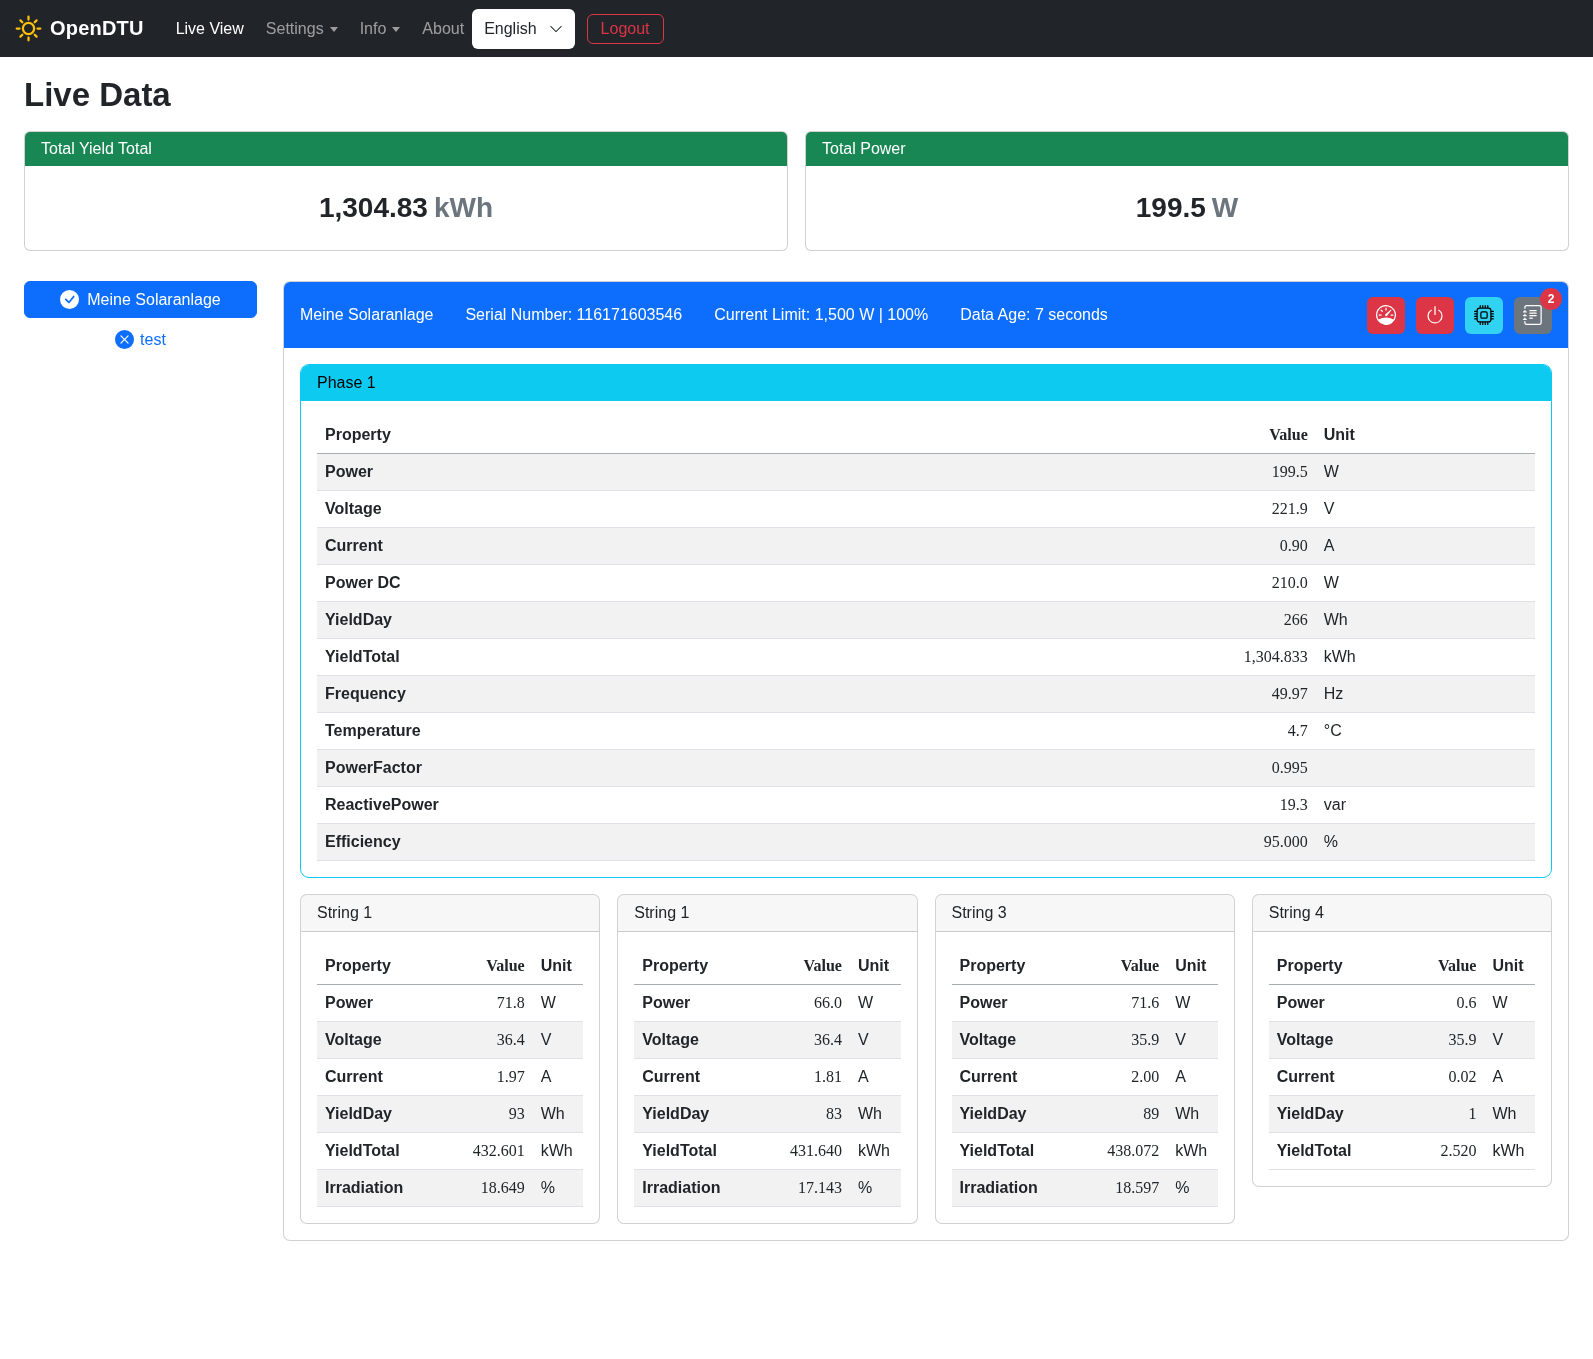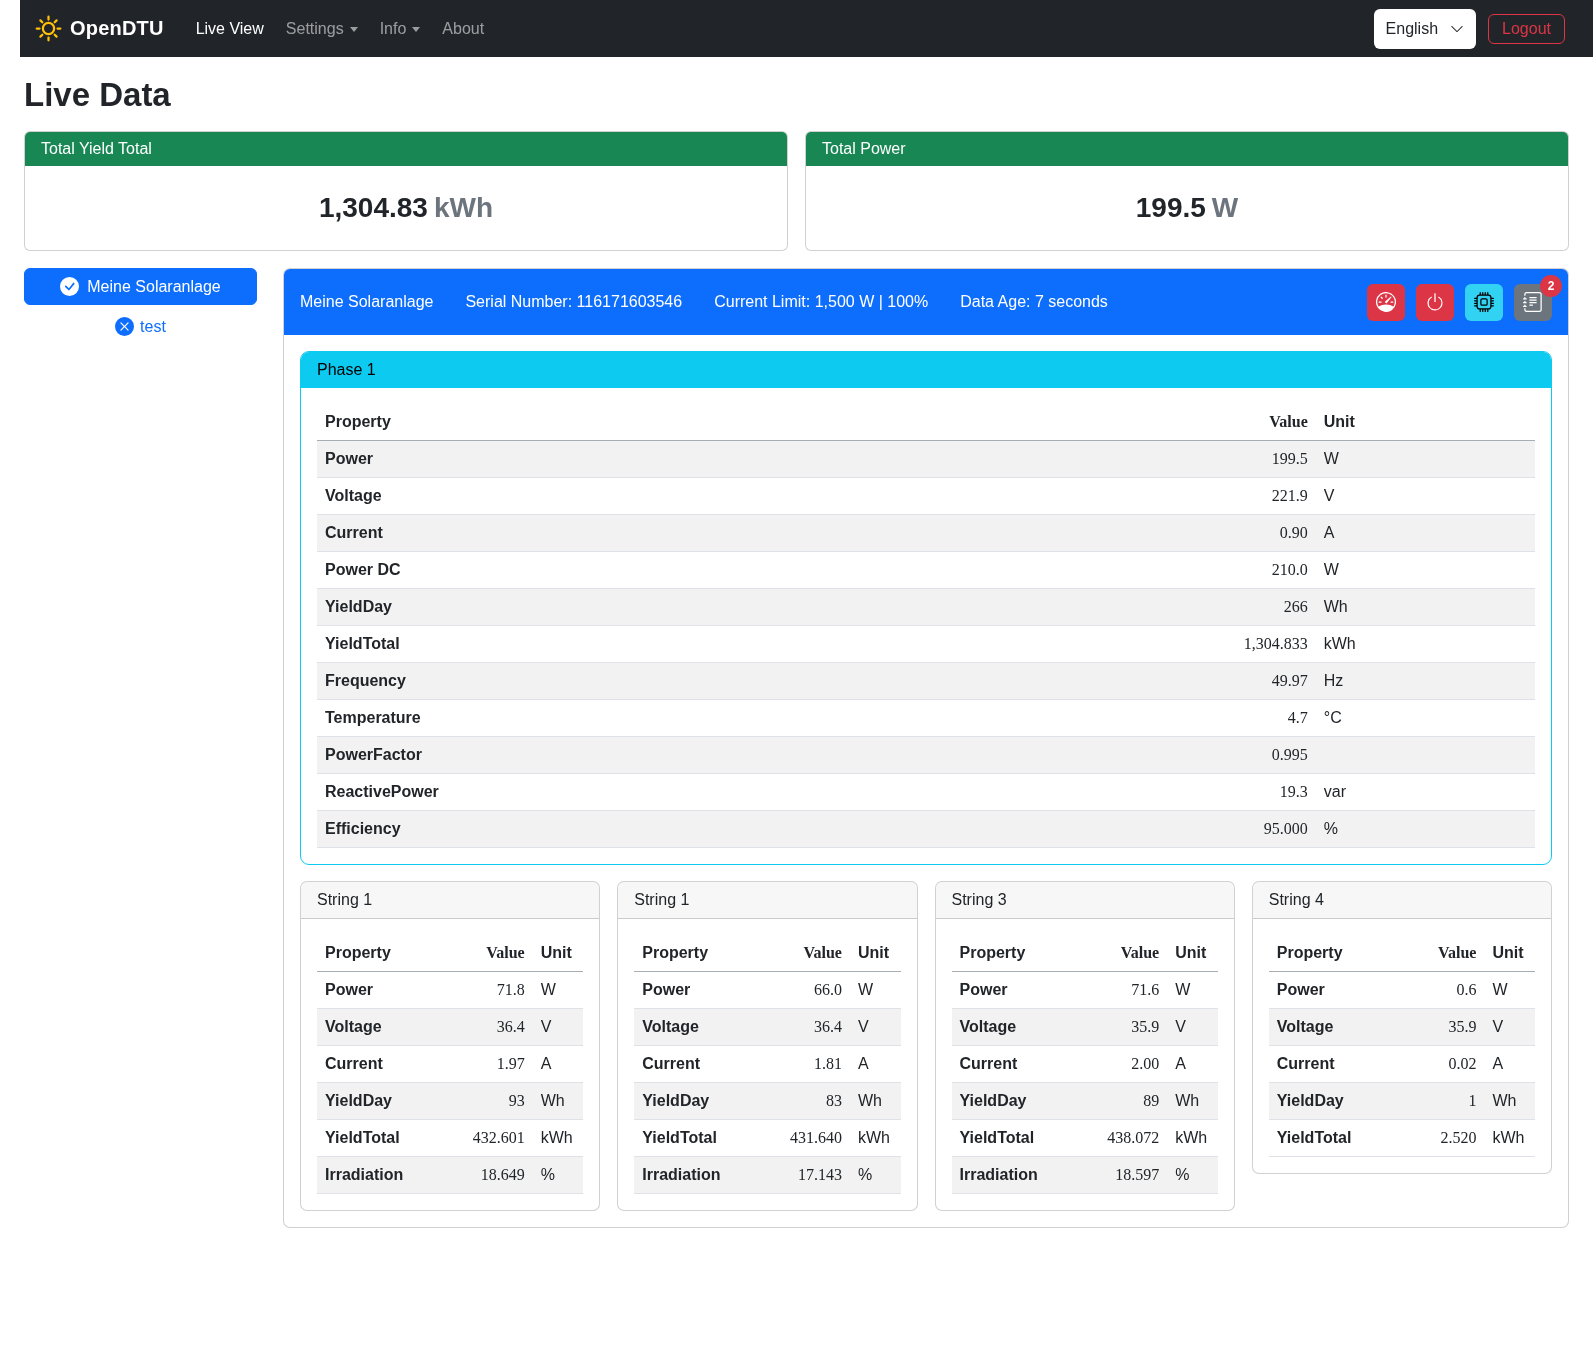--- a/index.html
+++ b/index.html
@@ -1,21 +1,21 @@
 <!DOCTYPE html>
 <html><head>
 <meta charset="utf-8">
 <style>
   * { box-sizing: border-box; }
   html,body { margin:0; padding:0; background:#fff; color:#212529;
     font-family:"Liberation Sans","DejaVu Sans",sans-serif; font-size:16px; }
 
   
   .navbar { height:57px; background:#212529; display:flex; align-items:center;
-    justify-content:space-between; padding:0 28px 0 15px;margin-left:20px; }
+    padding:0 28px 0 15px; }
   .nav-left { display:flex; align-items:center; gap:6px; }
   .brand { display:flex; align-items:center; gap:8px; margin-right:18px; cursor:pointer; }
   .brand-text { color:#fff; font-size:20px; font-weight:700; letter-spacing:.2px; }
   .nav-link { color:rgba(255,255,255,.55); font-size:16px; padding:8px 8px; cursor:pointer;
     display:flex; align-items:center; gap:6px; text-decoration:none; }
   .nav-link.active { color:#fff; }
   .caret { width:0; height:0; border-left:4.5px solid transparent; border-right:4.5px solid transparent;
     border-top:5px solid currentColor; margin-top:2px; }
   .nav-right { display:flex; align-items:center; gap:12px; }
   .lang-select { background:#fff; color:#212529; border-radius:6px; height:40px; min-width:94px;
@@ -23,21 +23,21 @@
     padding:0 12px; font-size:16px; cursor:pointer; }
   .logout-btn { background:transparent; border:1px solid #dc3545; color:#dc3545; font-size:16px;
     border-radius:6px; height:30px; padding:0 13px; cursor:pointer;
     font-family:inherit; }
 
   
   .page { padding:0 24px 12px 24px; }
   h1.page-title { font-size:33px; font-weight:700; margin:19px 0 17px 0; color:#212529; }
 
   
-  .summary-row { display:flex; gap:17px; margin-bottom:17px; }
+  .summary-row { display:flex; gap:17px; margin-bottom:30px; }
   .scard { flex:1; border:1px solid rgba(0,0,0,.18); border-radius:6px; background:#fff; overflow:hidden; }
   .scard-header { background:#198754; color:#fff; padding:8px 16px; font-size:16px; }
   .scard-body { padding:26px 16px; text-align:center; font-size:28px; font-weight:600; line-height:1.15; }
   .scard-unit { color:#6c757d; margin-left:6px; }
 
   
   .main-row { display:flex; align-items:flex-start; }
   .sidebar { width:259px; flex-shrink:0; padding-right:26px; }
   .inv-select-btn { width:100%; background:#0d6efd; border:1px solid #0d6efd; color:#fff;
     border-radius:6px; height:37px; font-size:16px; font-family:inherit; cursor:pointer;

